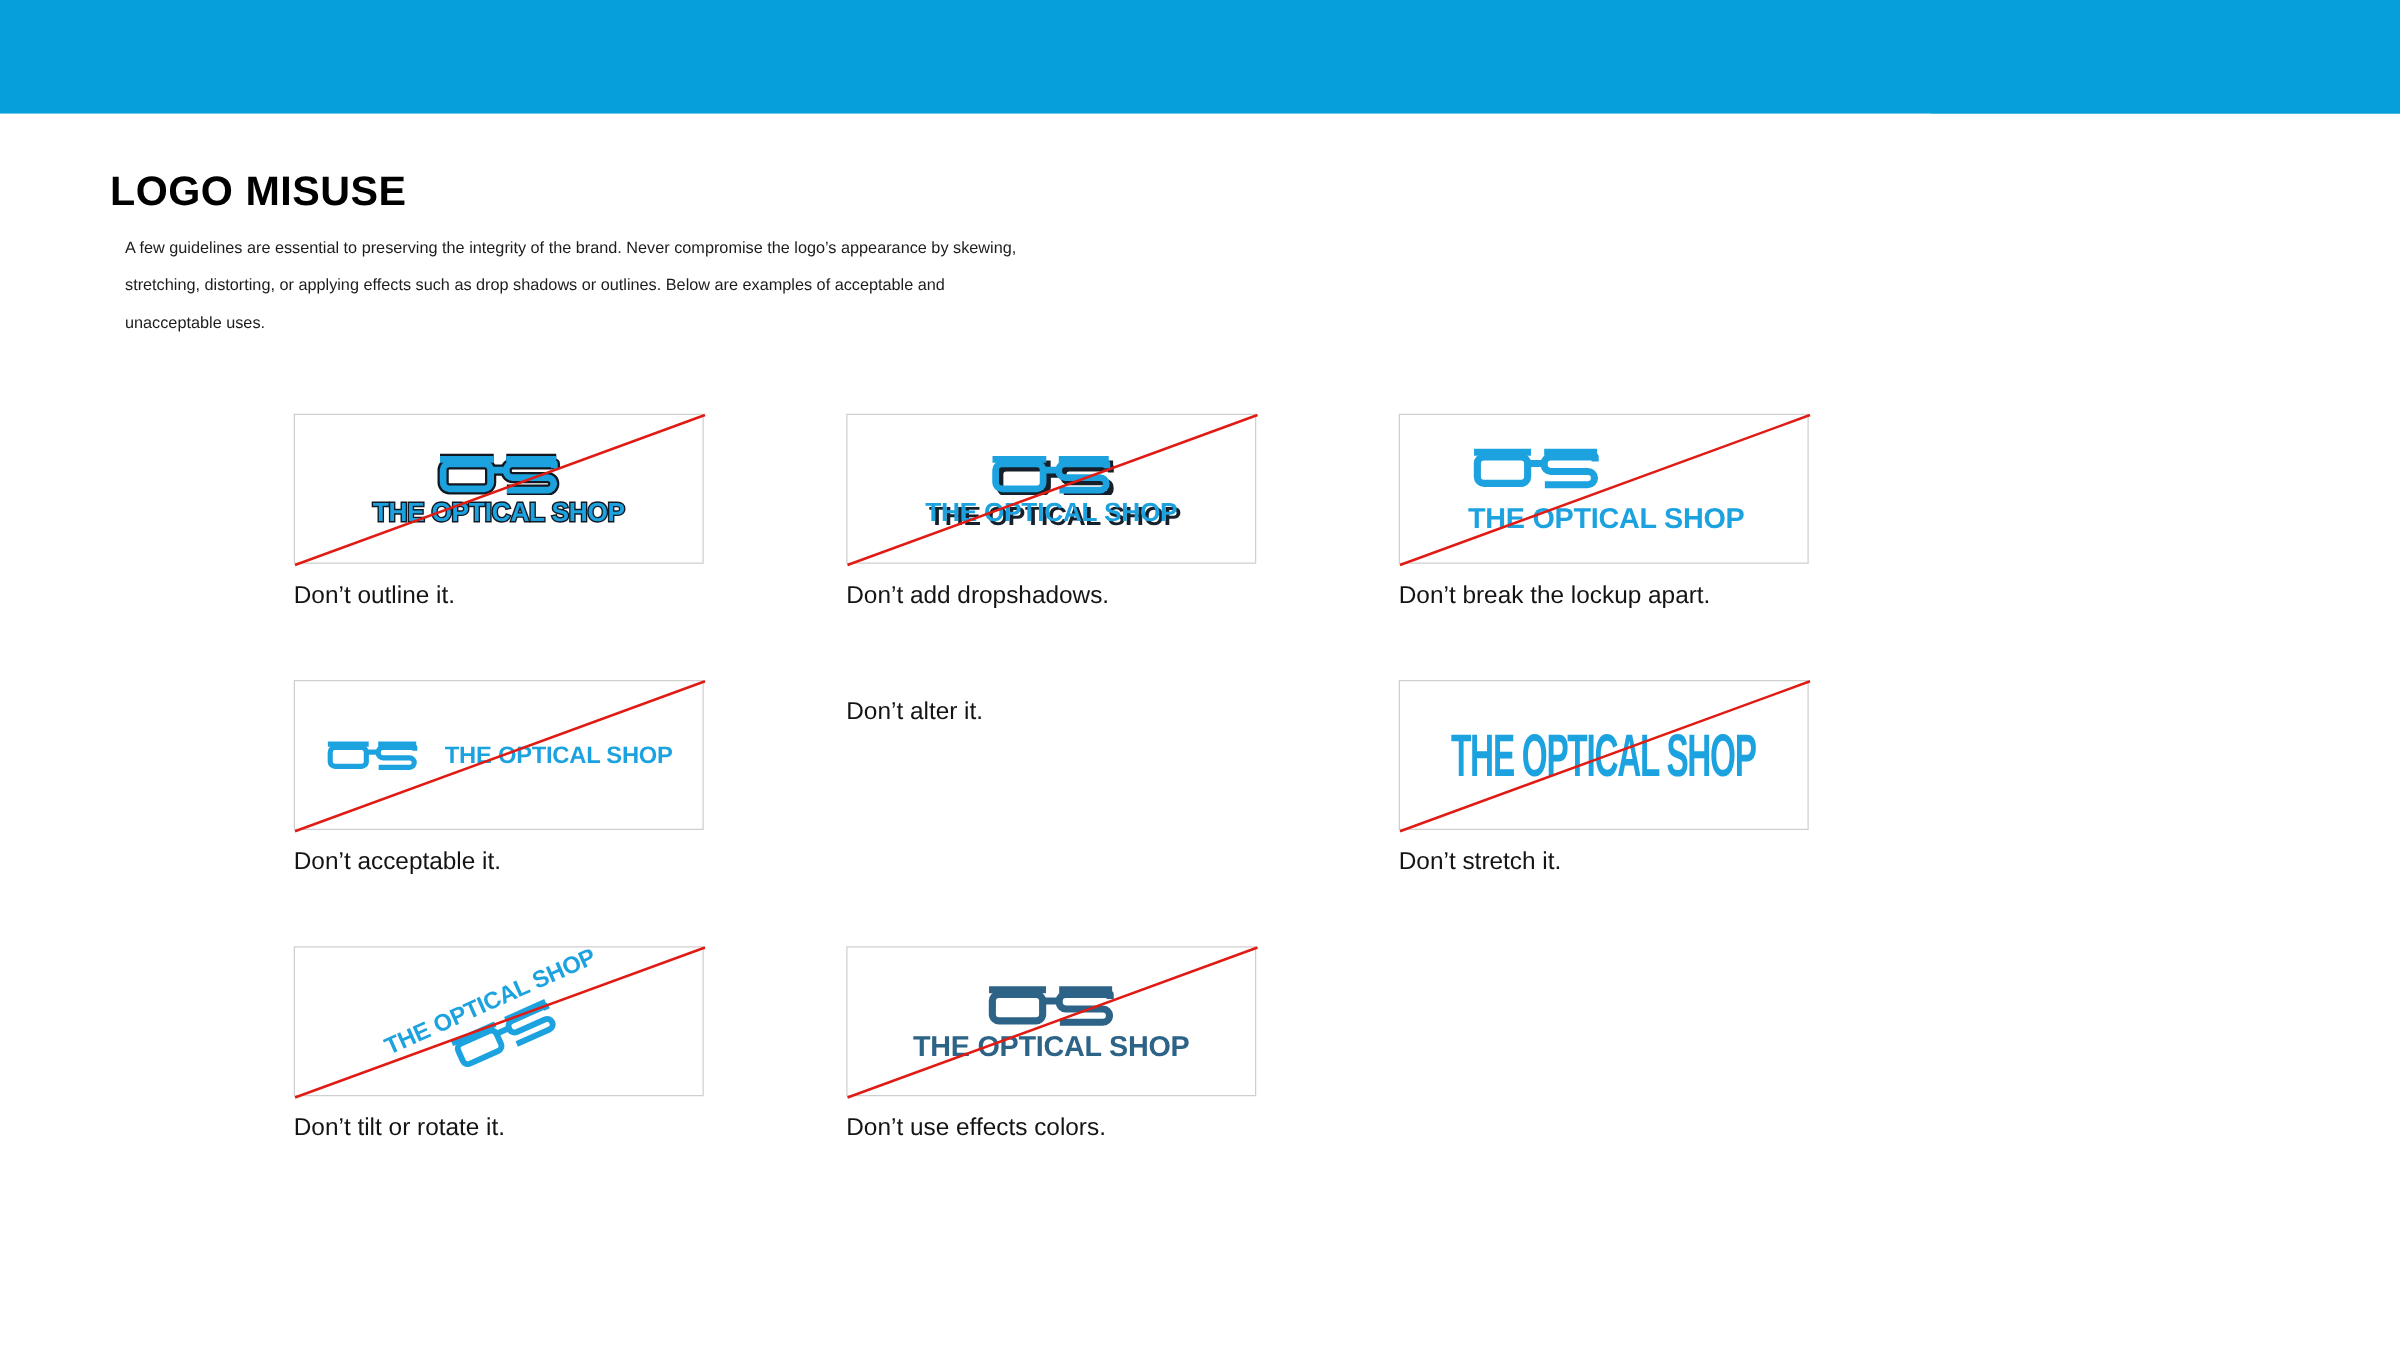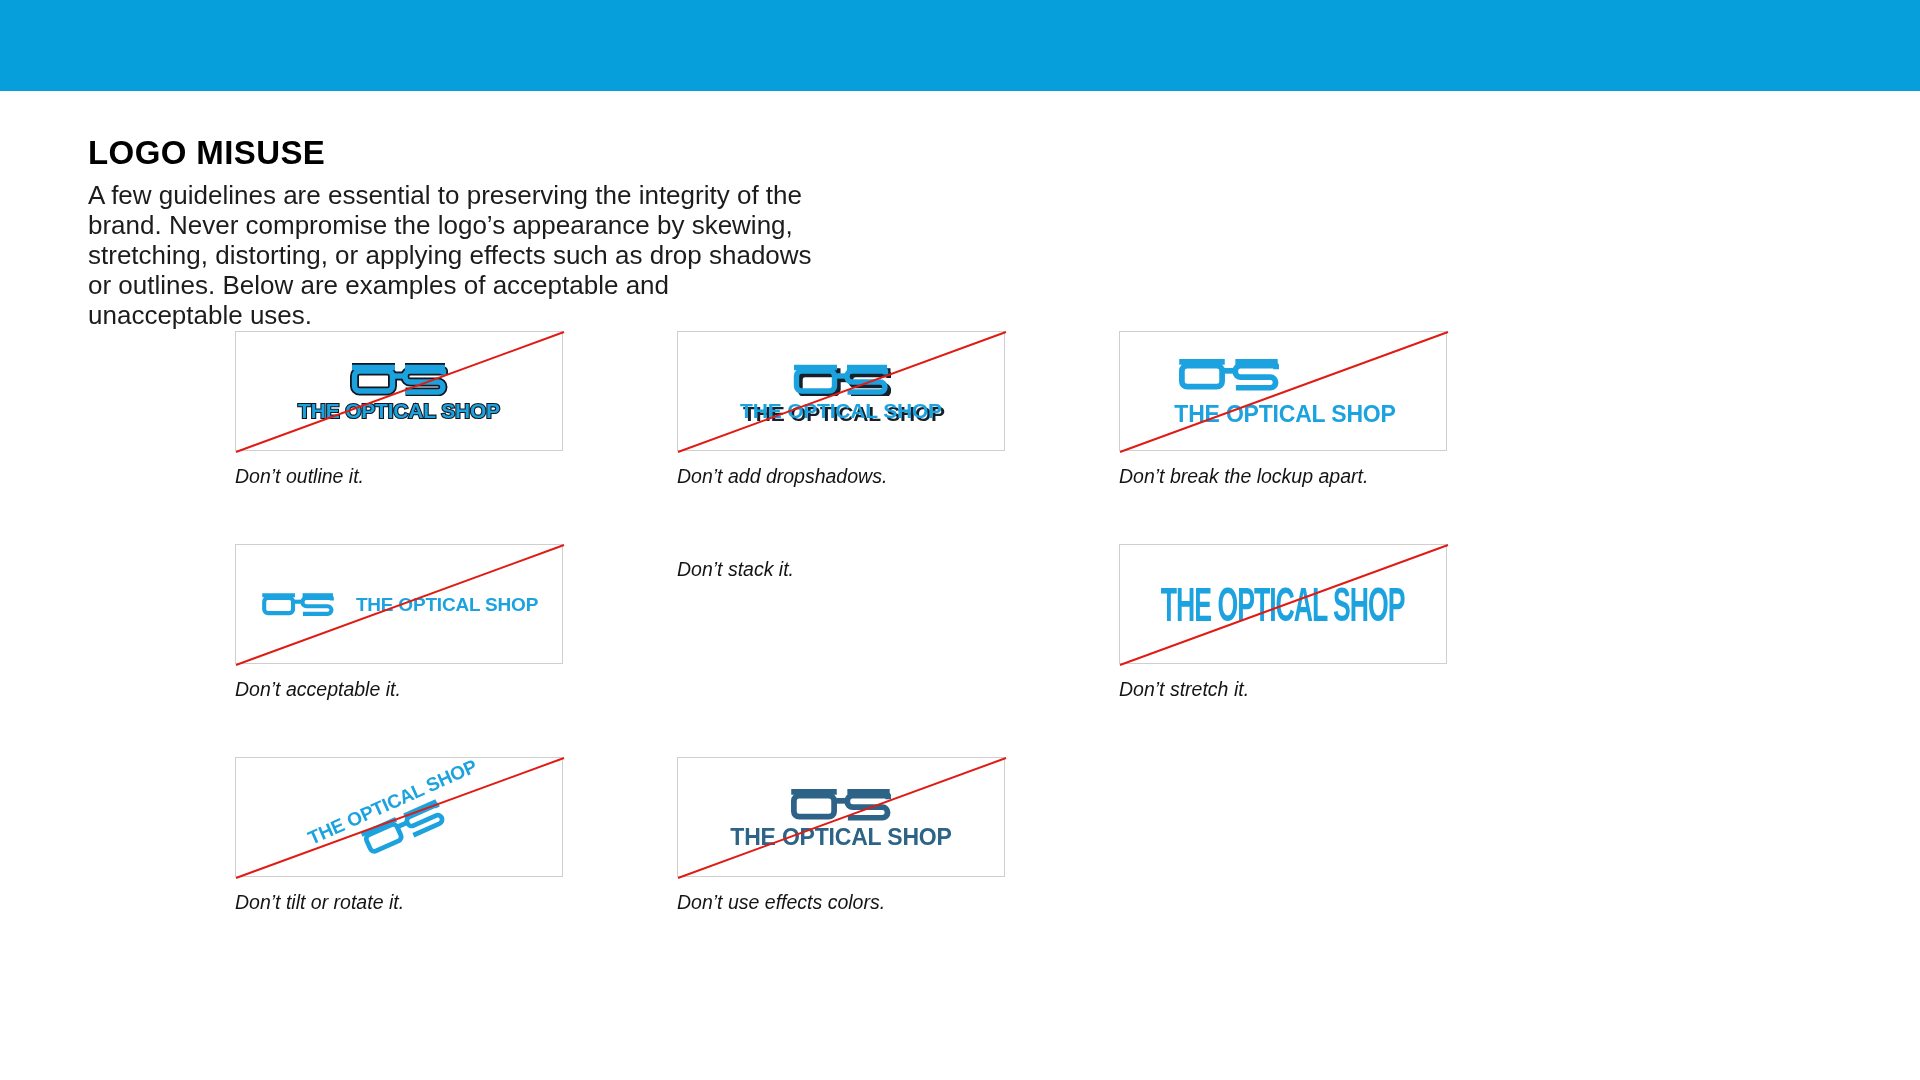--- a/index.html
+++ b/index.html
@@ -43,24 +43,24 @@
   }
   .page-title {
     font-size: 33px;
     font-weight: bold;
     letter-spacing: 0.4px;
     margin: 0 0 9px 0;
     color: #000000;
     line-height: 1.05;
   }
   .page-intro {
-    font-size: 26px;
+    font-size: 13px;
     line-height: 30px;
     color: #1c1c1c;
-    margin: 0;
+    margin: 12px;
     max-width: 742px;
     font-weight: 400;
   }
 
   
   .examples-grid {
     position: absolute;
     left: 235px;
     top: 240px;
     width: 1320px;
@@ -97,21 +97,20 @@
     height: 148px;
     pointer-events: none;
   }
   .strike line { stroke: #E01B14; stroke-width: 2; }
 
   .example-caption {
     margin-top: 13px;
     font-size: 19.5px;
     line-height: 24px;
     color: #141414;
-    font-style: italic;
   }
 
   
   .lockup {
     display: flex;
     flex-direction: column;
     align-items: center;
     line-height: 1;
   }
   .mark { display: block; }
@@ -294,21 +293,21 @@
           </div>
         </div>
         <svg class="strike" viewBox="0 0 356 148" preserveAspectRatio="none">
           <line x1="14" y1="134" x2="342" y2="14"></line>
         </svg>
       </div>
       <div class="example-caption">Don’t acceptable it.</div>
     </div>
 
     <div class="example">
-      <div class="example-caption">Don’t stack it.</div>
+      <div class="example-caption">Don’t alter it.</div>
     </div>
 
 
     <div class="example">
       <div class="example-box">
         <div class="logo-stage">
           <div class="lockup v-stretched">
             <div class="wordmark">THE OPTICAL SHOP</div>
           </div>
         </div>

